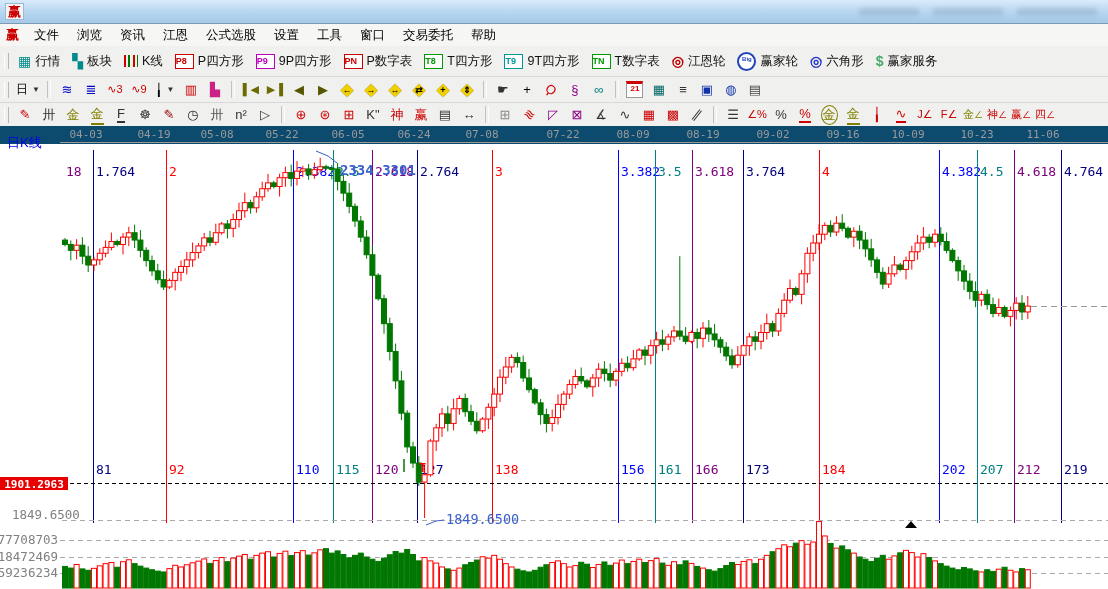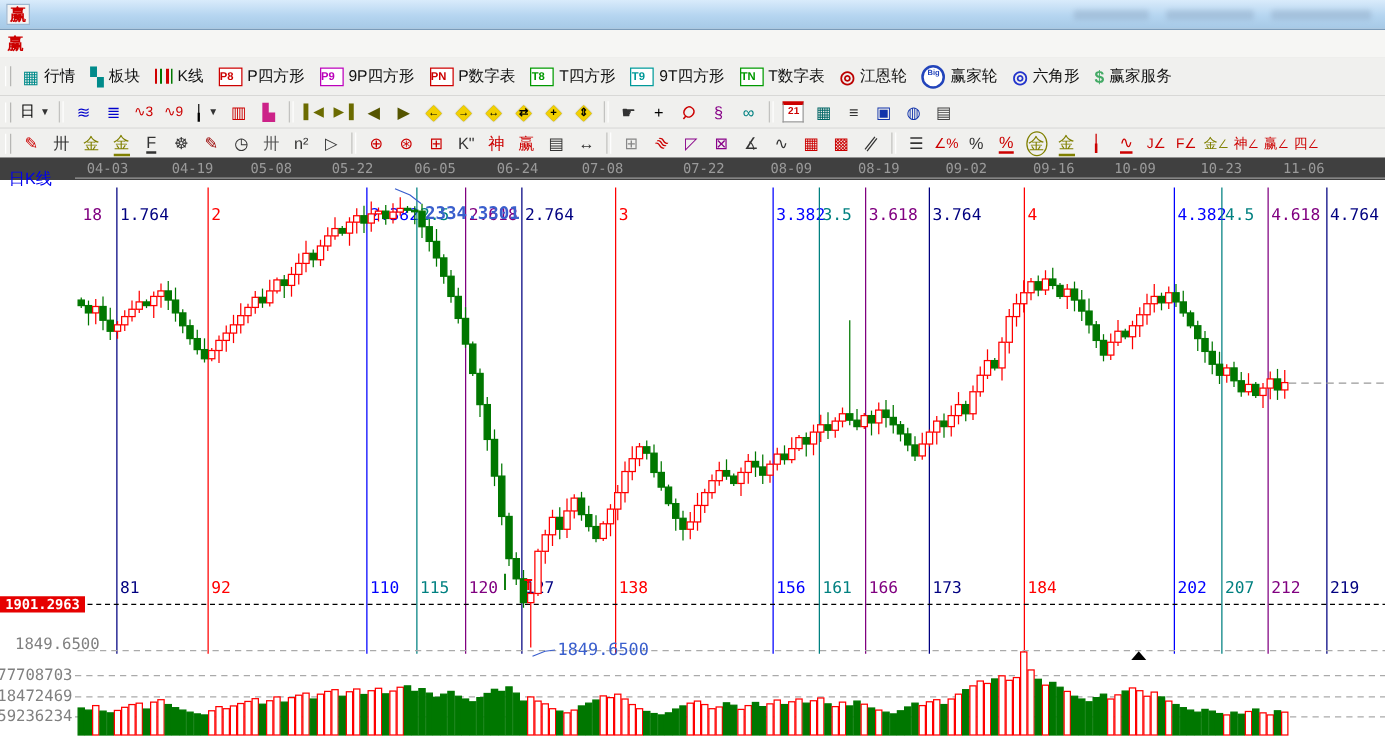--- a/index.html
+++ b/index.html
@@ -34,40 +34,52 @@
   .wide{padding:0 3px;gap:2px;font-size:12px}
   .drop{font-size:8px;color:#333;margin-left:2px}
   .diamond{position:relative;width:17px;height:17px;display:flex;align-items:center;justify-content:center}
   .diamond .d{position:absolute;inset:0;color:#f2d000;font-size:17px;line-height:17px;text-align:center;text-shadow:0 0 1px #807000}
   .diamond .a{position:relative;font-size:9px;font-weight:bold;color:#000;z-index:1}
   .rot{display:inline-block;transform:rotate(38deg)}
   .und{border-bottom:2px solid currentColor}
   .circ{border:1px solid currentColor;border-radius:50%;padding:0 1px}
   .cal{width:15px;height:13px;border:1px solid #999;border-top:3px solid #cc0000;background:#fff;font:bold 8px/10px "Liberation Sans",sans-serif;color:#cc0000;text-align:center}
   
-  .datestrip{top:126px;left:0;right:0;height:18px;background:#404040}
+  .datestrip{top:126px;left:0;right:0;height:18px;background:#0c4a6e}
   .date-label{position:absolute;top:2px;font-size:11px;color:#9a9a9a;font-family:"DejaVu Sans Mono",monospace;transform:translateX(-50%)}
   .groove{top:142px;left:60px;right:0;height:2px;border-top:1px solid #9a9a9a;border-bottom:1px solid #fff}
   .pane-label{top:134px;left:7px;font-size:13px;color:#0000ee;z-index:5}
   .chart-area{top:145px;left:0;width:1108px;height:444px;background:#fff}
   svg text{font-family:"DejaVu Sans Mono",monospace}
 </style>
 </head>
 <body>
 
 <div class="abs titlebar">
   <span class="applogo">赢</span>
   <span style="flex:1"></span>
   <span class="blurblob" style="width:60px;margin-right:14px"></span>
   <span class="blurblob" style="width:70px;margin-right:14px"></span>
   <span class="blurblob" style="width:80px;margin-right:6px"></span>
 </div>
 
 <div class="abs menubar">
   <span class="menulogo">赢</span>
+  <span id="menu-items" style="display:flex">
+      <span class="menu-item">文件</span>
+      <span class="menu-item">浏览</span>
+      <span class="menu-item">资讯</span>
+      <span class="menu-item">江恩</span>
+      <span class="menu-item">公式选股</span>
+      <span class="menu-item">设置</span>
+      <span class="menu-item">工具</span>
+      <span class="menu-item">窗口</span>
+      <span class="menu-item">交易委托</span>
+      <span class="menu-item">帮助</span>
+    </span>
 </div>
 
 <div class="abs tb tb1" id="feature-toolbar">
     <span class="grip"></span>
     <span class="tb1-btn">
       <span class="icon14" style="color: rgb(0, 139, 139);">▦</span>
       <span>行情</span>
     </span>
     <span class="tb1-btn">
       <span class="icon14" style="color: rgb(0, 139, 139);">▚</span>

